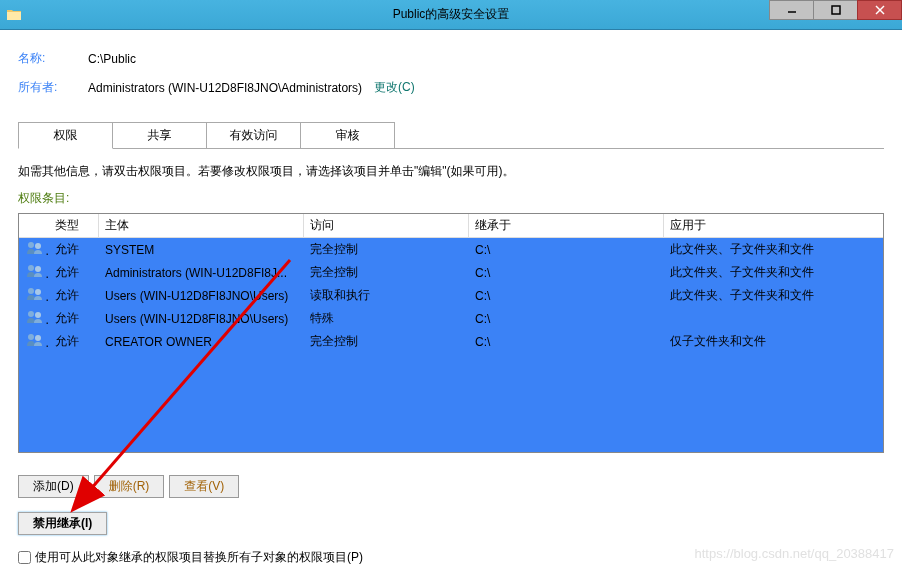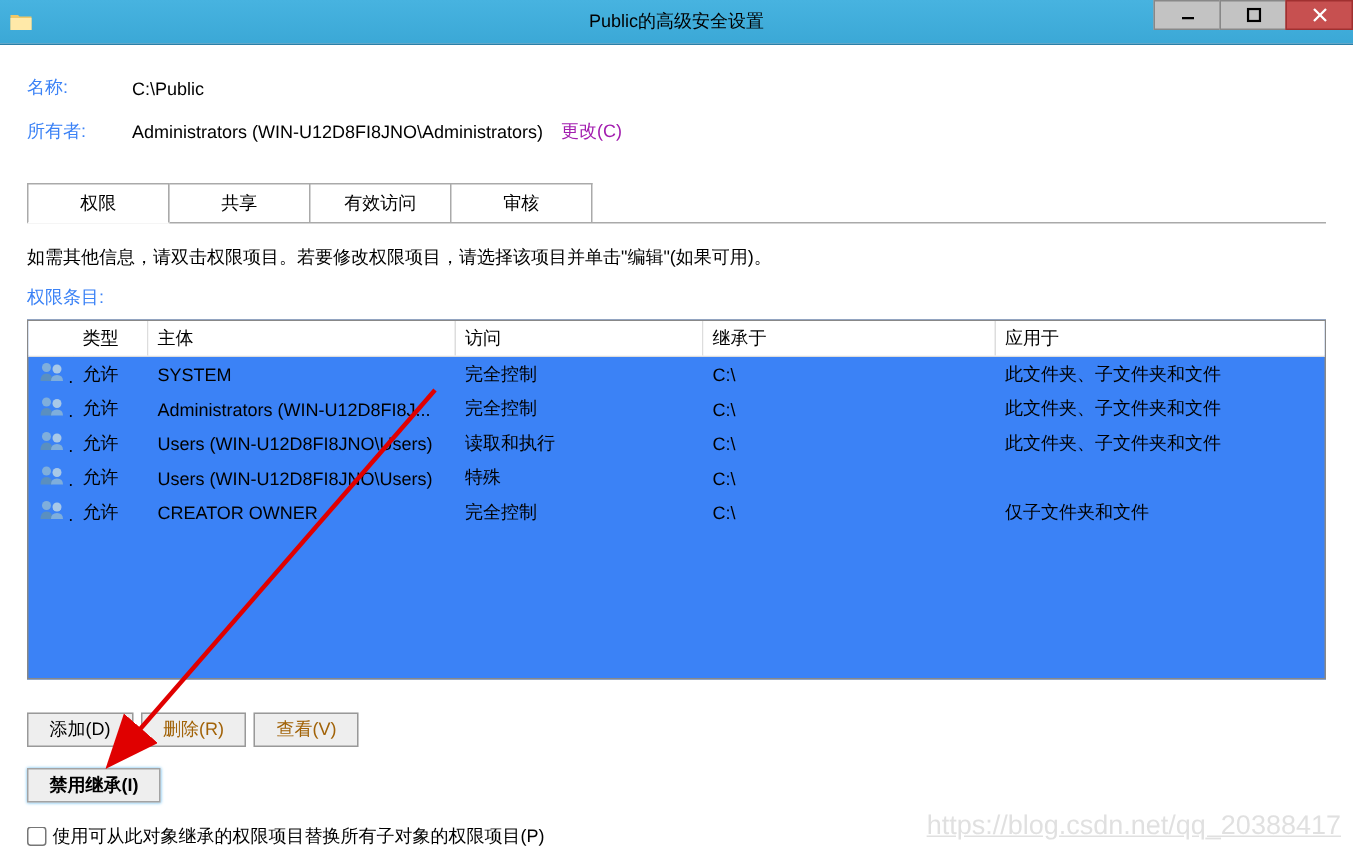--- a/index.html
+++ b/index.html
@@ -11,28 +11,28 @@
     .titlebar-buttons { position: absolute; right: 0; top: 0; display: flex; }
     .titlebar-btn { width: 45px; height: 20px; background: #c3c3c3; border: 1px solid #888; display: flex; align-items: center; justify-content: center; margin-left: -1px; }
     .titlebar-btn.close { background: #c75050; border-color: #a03030; color: #fff; }
     
     .content { padding: 0 18px; }
     
     .info-section { padding: 20px 0 10px 0; }
     .info-row { display: flex; margin-bottom: 12px; align-items: center; }
     .info-label { width: 70px; color: #3b82f6; }
     .info-value { color: #000; }
-    .link { color: #a21caf; margin-left: 12px; cursor: pointer; }
+    .link { color: #0f766e; margin-left: 12px; cursor: pointer; }
     
     .tabs { display: flex; border-bottom: 1px solid #aaa; margin-top: 4px; }
     .tab { padding: 4px 0; width: 95px; text-align: center; border: 1px solid #aaa; border-bottom: none; background: #fff; margin-right: -1px; cursor: pointer; position: relative; }
     .tab.active { border-bottom: 1px solid #fff; margin-bottom: -1px; z-index: 1; }
     
     .instruction { margin: 14px 0 10px 0; color: #000; }
-    .subheader { margin: 6px 0; color: #3b82f6; }
+    .subheader { margin: 6px 0; color: #4d7c0f; }
     
     .table-container { border: 1px solid #888; height: 240px; background: #3b82f6; }
     .table-header { display: flex; background: #fff; border-bottom: 1px solid #ddd; }
     .th { padding: 3px 6px; border-right: 1px solid #ddd; font-weight: normal; background: #fff; }
     .col-icon { width: 30px; border-right: none; }
     .col-type { width: 50px; }
     .col-principal { width: 205px; }
     .col-access { width: 165px; }
     .col-inherited { width: 195px; }
     .col-applies { flex: 1; border-right: none; }
@@ -47,21 +47,21 @@
     .btn:disabled, .btn.disabled { color: #a16207; cursor: default; }
     .btn.active-glow { border: 1px solid #a3a3a3; box-shadow: 0 0 2px #66bbee; font-weight: bold; }
     
     .action-row2 { margin-top: 14px; }
     
     .checkbox-row { margin-top: 14px; display: flex; align-items: center; }
     .checkbox-row input { margin-right: 4px; }
     
     .arrow { position: absolute; pointer-events: none; z-index: 100; }
     
-    .watermark { position: absolute; right: 8px; bottom: 4px; color: #ccc; font-size: 18px; opacity: 0.6; text-decoration: underline; }
+    .watermark { position: absolute; right: 8px; bottom: 4px; color: #ccc; font-size: 13px; opacity: 0.6; }
   </style>
 </head>
 <body>
 
 <div class="titlebar">
   <svg class="titlebar-icon" viewBox="0 0 16 16">
     <path fill="#f0c868" d="M1 3 L6 3 L7 4 L15 4 L15 13 L1 13 Z"></path>
     <path fill="#ffe9a8" d="M1 5 L15 5 L15 13 L1 13 Z"></path>
   </svg>
   <span class="titlebar-title">Public的高级安全设置</span>

